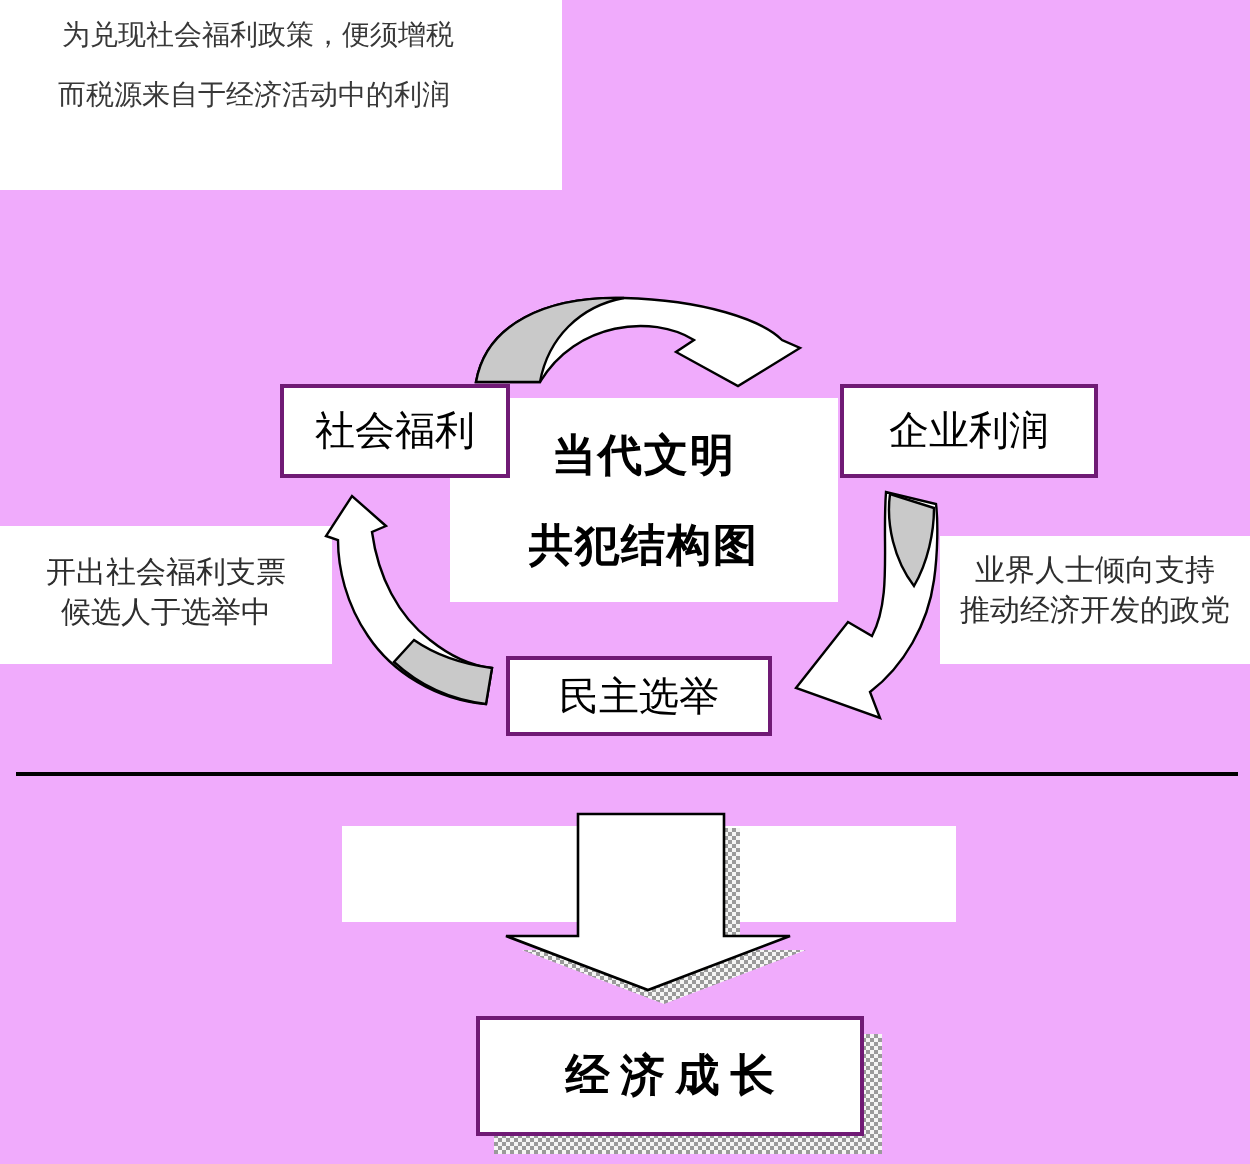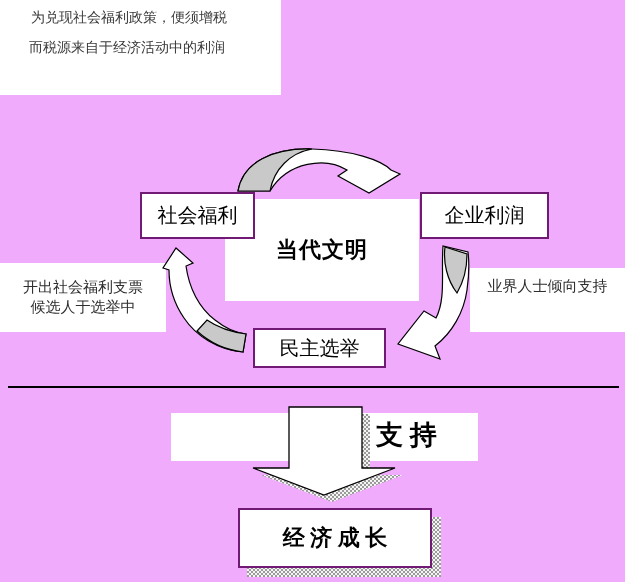--- a/index.html
+++ b/index.html
@@ -65,28 +65,30 @@
 
 <div class="stage">
 
   <div class="panel top-note">
     <div class="l1">为兑现社会福利政策，便须增税</div>
     <div class="l2">而税源来自于经济活动中的利润</div>
   </div>
 
   <div class="panel title-panel">
     <div>当代文明</div>
+    <div>共犯结构图</div>
   </div>
 
   <div class="panel side-note left-note">
     <div>开出社会福利支票</div>
     <div>候选人于选举中</div>
   </div>
   <div class="panel side-note right-note">
     <div>业界人士倾向支持</div>
+    <div>推动经济开发的政党</div>
   </div>
 
   <div class="panel bottom-band"></div>
 
   <svg class="layer" width="625" height="582" viewBox="0 0 625 582">
     <defs>
       <pattern id="dither" width="4" height="4" patternUnits="userSpaceOnUse">
         <rect width="4" height="4" fill="#f5f5f4"></rect>
         <rect width="2" height="2" fill="#9a9a9a"></rect>
         <rect x="2" y="2" width="2" height="2" fill="#9a9a9a"></rect>
@@ -114,18 +116,17 @@
       <polygon points="289,407 362,407 362,468 395,468 324,495 253,468 289,468" fill="#ffffff" stroke="#000" stroke-width="1.3"></polygon>
     </g>
   </svg>
 
   <div class="node node-welfare">社会福利</div>
   <div class="node node-profit">企业利润</div>
   <div class="node node-election">民主选举</div>
 
   <div class="divider"></div>
 
-  <div class="big-label label-right">支 持</div>
 
   <div class="econ-shadow"></div>
   <div class="node node-econ">经 济 成 长</div>
 
 </div>
 
 </body></html>

